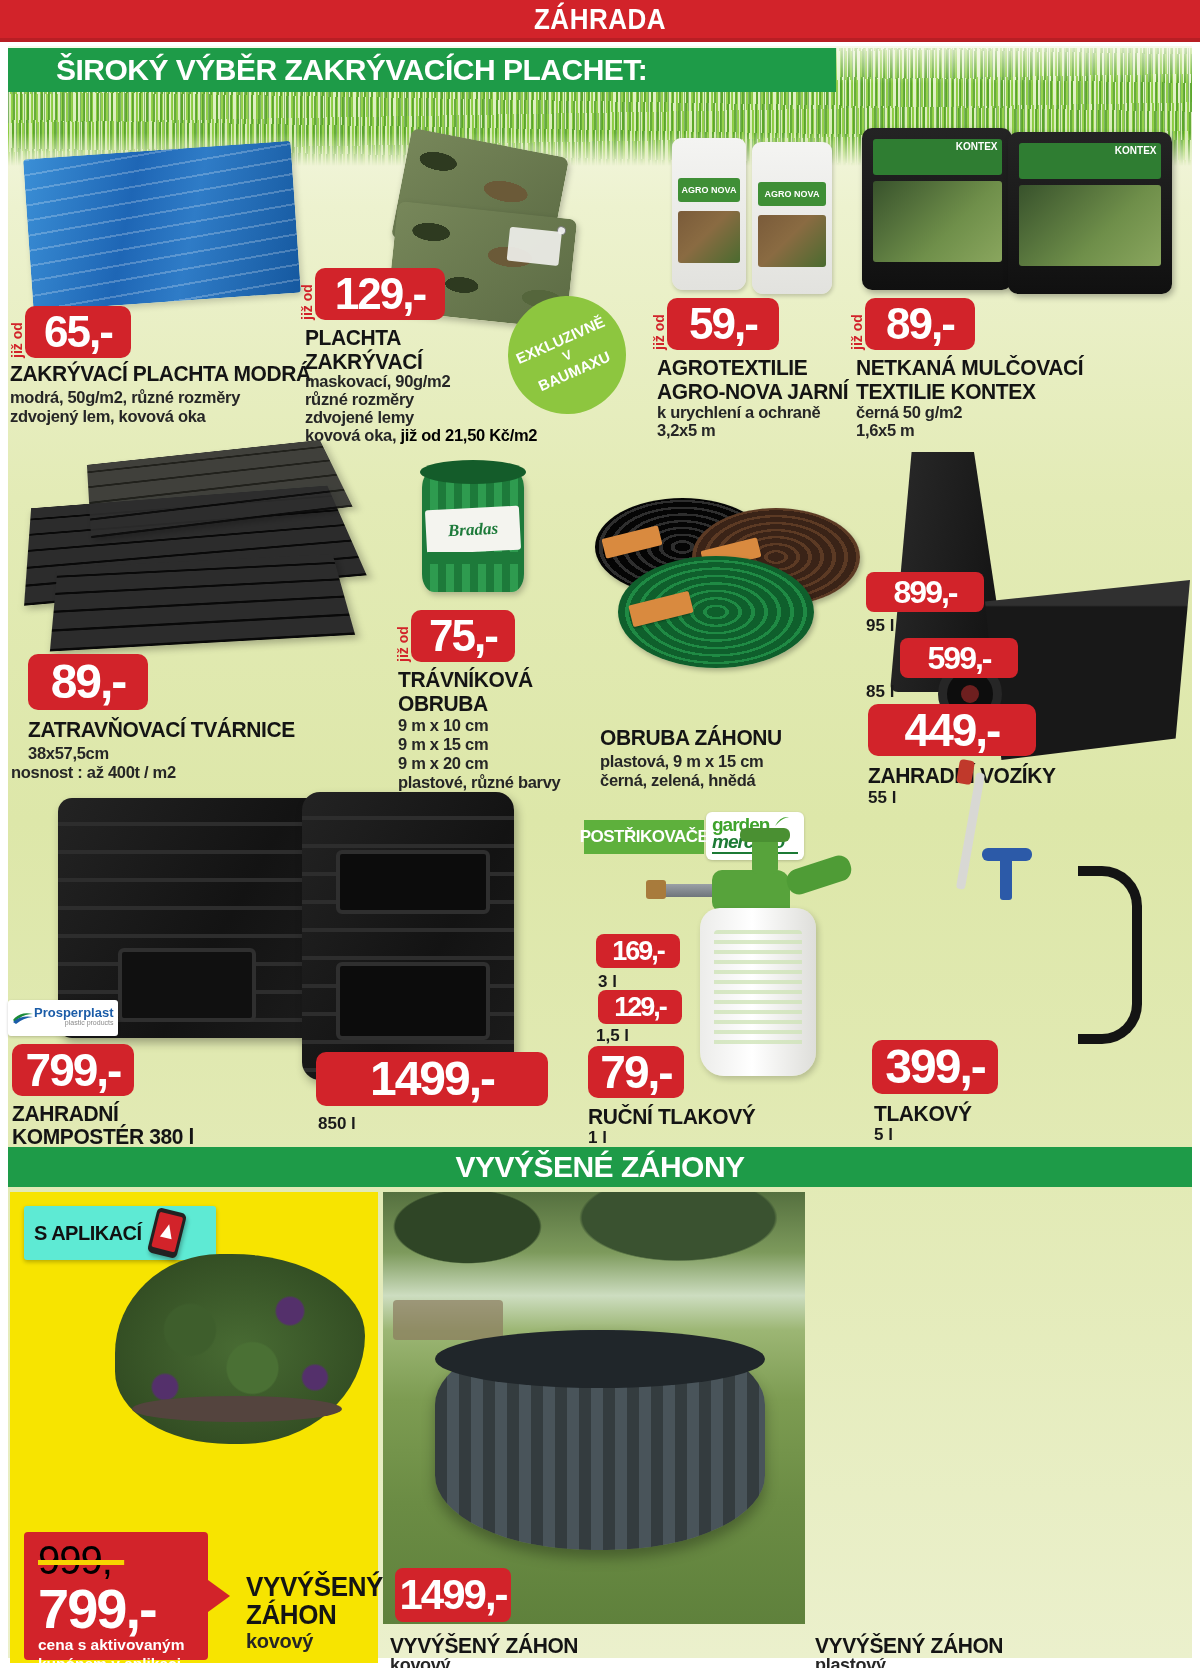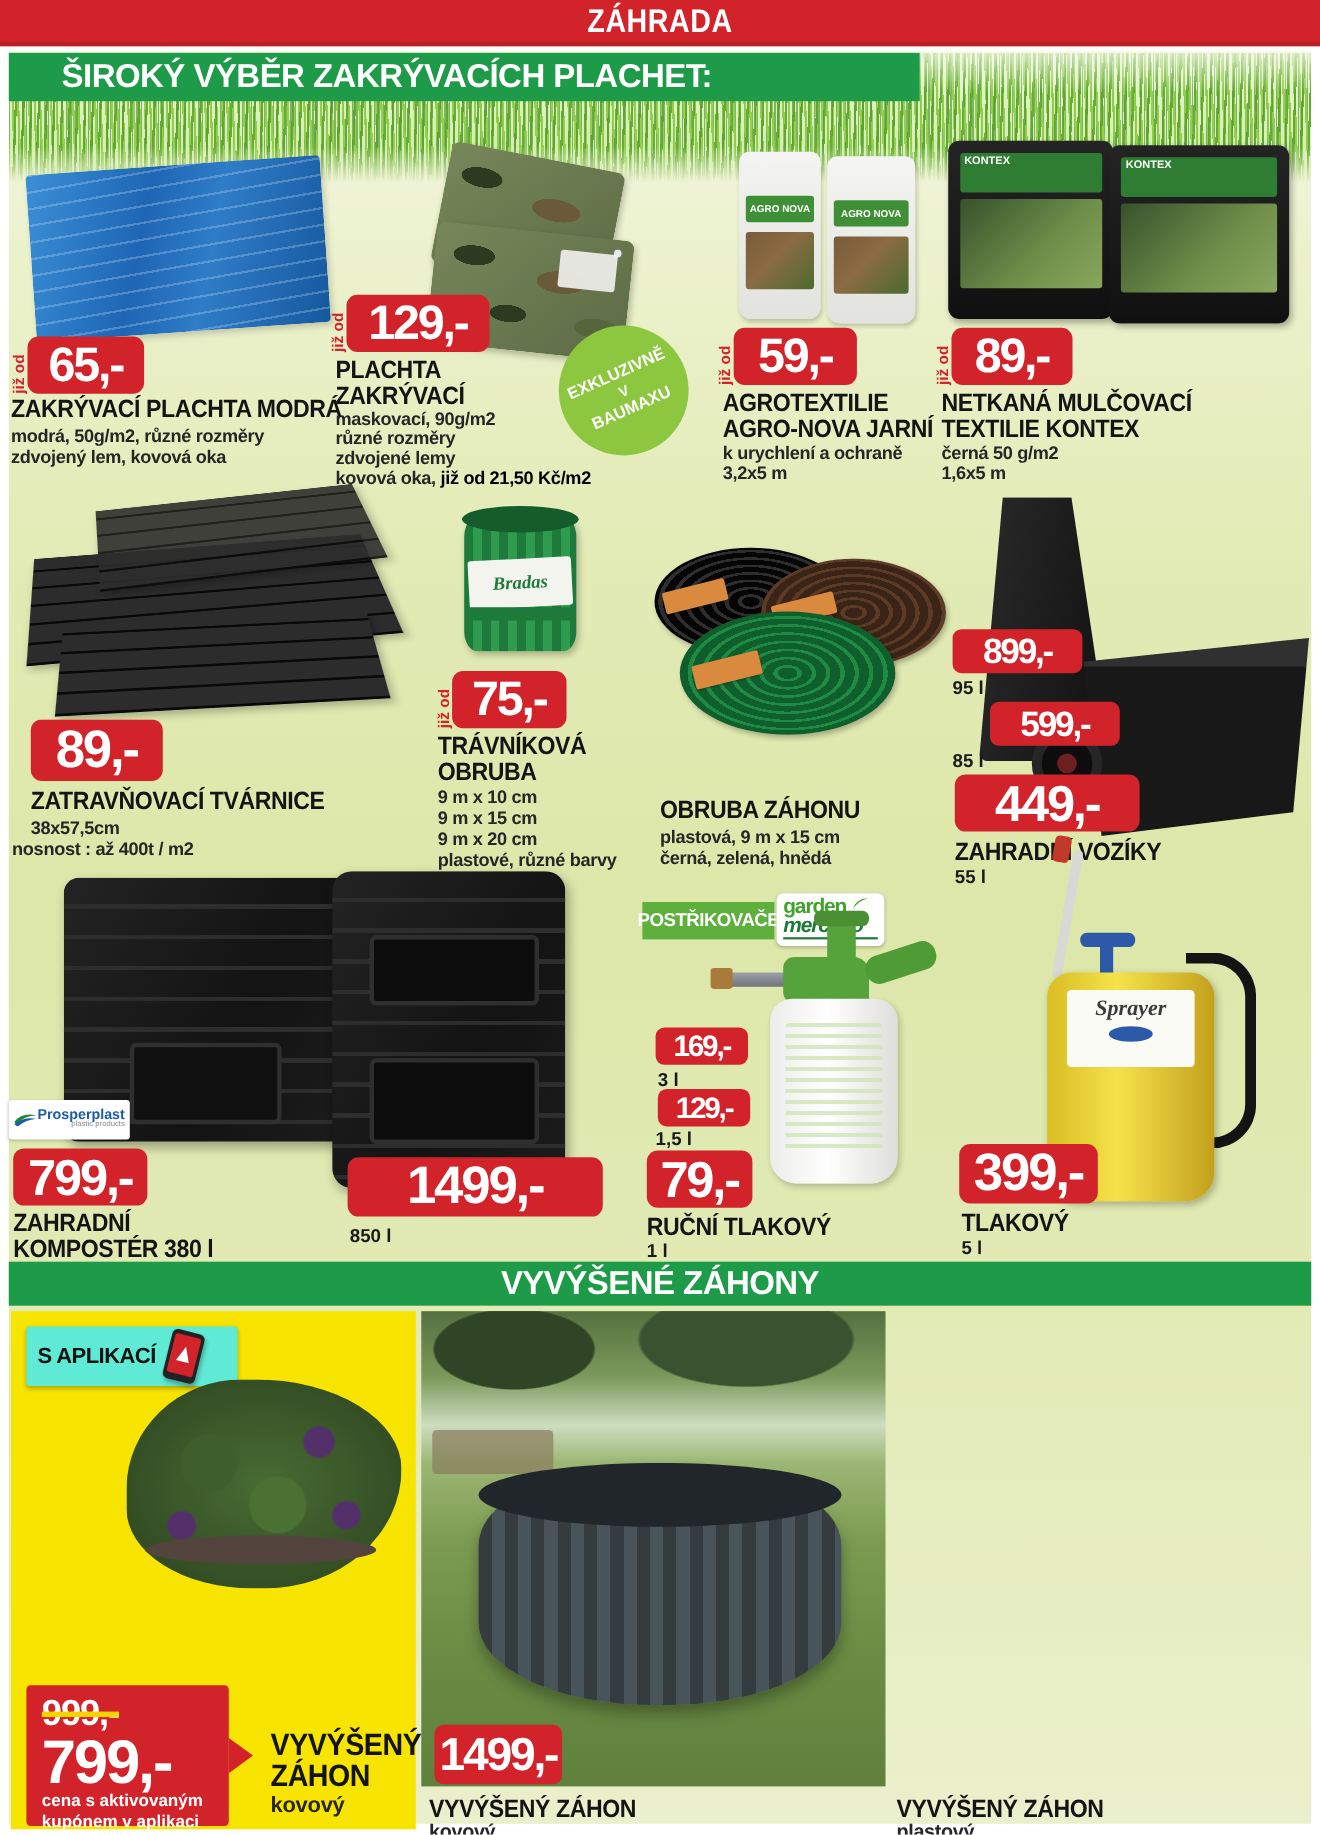--- a/index.html
+++ b/index.html
@@ -60,21 +60,21 @@
       radial-gradient(ellipse 26px 12px at 10% 80%,#6b5a38 55%,transparent 56%),
       linear-gradient(135deg,#77875a,#5c6b44);
     box-shadow:2px 3px 6px rgba(0,0,0,.25);}
   .grommet{width:7px;height:7px;border-radius:50%;background:#e9e9e9;border:1px solid #777;}
   .pouch{border-radius:9px 9px 11px 11px;background:linear-gradient(180deg,#f4f4f2,#e2e2de);
          box-shadow:1px 2px 4px rgba(0,0,0,.2);overflow:hidden;}
   .pouch-label{position:absolute;left:8%;top:26%;width:84%;height:16%;background:#3f8f36;border-radius:3px;
          color:#fff;font-weight:bold;font-size:9px;display:flex;align-items:center;justify-content:center;}
   .pouch-photo{position:absolute;left:8%;top:48%;width:84%;height:34%;border-radius:3px;
          background:linear-gradient(135deg,#7a5b3a 0%,#8a6b42 45%,#4a6b2f 100%);}
-  .slab{background:linear-gradient(180deg,#242424,#101010);border-radius:10px;box-shadow:2px 3px 6px rgba(0,0,0,.3);overflow:hidden;}
+  .slab{background:linear-gradient(180deg,#242424,#101010);border-radius:10px;box-shadow:2px 3px 6px rgba(0,0,0,.3);overflow:hidden;text-align:right;}
   .slab-strip{position:absolute;left:7%;top:7%;width:86%;height:22%;background:#2f7d32;border-radius:3px;
          color:#fff;font-weight:bold;font-size:10px;padding:2px 4px;box-sizing:border-box;}
   .slab-photo{position:absolute;left:7%;top:33%;width:86%;height:50%;border-radius:3px;
          background:linear-gradient(135deg,#38522c,#6f8f4a 60%,#8aa65e);}
   .tile{background:
       repeating-linear-gradient(0deg,#090909 0 3px,#2c2c2c 3px 24px),
       repeating-linear-gradient(90deg,#090909 0 3px,#343434 3px 24px);
     box-shadow:3px 5px 8px rgba(0,0,0,.25);}
   .coil{border-radius:50%;box-shadow:2px 3px 5px rgba(0,0,0,.25);}
   .coil-label{position:absolute;background:#d98a3f;border-radius:2px;transform:rotate(-14deg);
@@ -294,27 +294,20 @@
     <div class="pbox" style="width:96px;font-size:46px;">79,-</div>
   </div>
   <div class="abs title" style="left:588px;top:1103px;">RUČNÍ TLAKOVÝ</div>
   <div class="abs vol" style="left:588px;top:1128px;">1 l</div>
 
   <div class="abs" style="left:966px;top:772px;width:9px;height:118px;background:#d8d8d4;transform:rotate(10deg);border-radius:4px;"></div>
   <div class="abs" style="left:958px;top:760px;width:15px;height:24px;background:#c0392b;border-radius:4px;transform:rotate(10deg);"></div>
   <div class="abs" style="left:1000px;top:856px;width:12px;height:44px;background:#2c5aa8;border-radius:3px;"></div>
   <div class="abs" style="left:982px;top:848px;width:50px;height:13px;background:#2c5aa8;border-radius:6px;"></div>
   <div class="abs" style="left:1078px;top:866px;width:64px;height:178px;border:10px solid #141414;border-left:none;border-radius:0 40px 40px 0;box-sizing:border-box;"></div>
-  <div class="abs" style="left:952px;top:884px;width:152px;height:208px;border-radius:22px 22px 26px 26px;
-       background:linear-gradient(90deg,#d9bd23,#f5e24a 42%,#c3a01c);box-shadow:2px 3px 7px rgba(0,0,0,.25);">
-    <div style="position:absolute;left:18px;top:16px;width:116px;height:70px;background:#fbfbf5;border-radius:4px;padding-top:6px;box-sizing:border-box;text-align:center;">
-      <span style="font-family:'Liberation Serif',serif;font-style:italic;font-weight:bold;font-size:20px;color:#3a3a3a;">Sprayer</span>
-      <div style="margin:4px auto 0;width:40px;height:14px;background:#2c5aa8;border-radius:50%;"></div>
-    </div>
-  </div>
   <div class="abs ptag" style="left:872px;top:1040px;height:54px;">
     <div class="pbox" style="width:126px;font-size:48px;">399,-</div>
   </div>
   <div class="abs title" style="left:874px;top:1100px;">TLAKOVÝ</div>
   <div class="abs vol" style="left:874px;top:1125px;">5 l</div>
 
   <div class="abs banner-green banner2">
     <span>VYVÝŠENÉ ZÁHONY</span>
   </div>
 
@@ -331,21 +324,21 @@
     <div style="position:absolute;left:105px;top:62px;width:250px;height:190px;border-radius:44% 56% 52% 48%/55% 45% 60% 40%;
          background:radial-gradient(circle at 30% 40%,#3e5e2c 12%,transparent 13%),radial-gradient(circle at 70% 30%,#54306b 6%,transparent 7%),
          radial-gradient(circle at 55% 60%,#4a7034 14%,transparent 15%),radial-gradient(circle at 80% 65%,#54306b 5%,transparent 6%),
          radial-gradient(circle at 20% 70%,#54306b 5%,transparent 6%),radial-gradient(ellipse at 50% 50%,#486b33 0%,#344f24 70%,#2a401d 100%);"></div>
     <div style="position:absolute;left:122px;top:204px;width:210px;height:26px;border-radius:50%;background:#54443e;"></div>
     <div style="position:absolute;left:128px;top:216px;width:198px;height:120px;border-radius:14px 14px 46px 46px/14px 14px 34px 34px;
          background:repeating-linear-gradient(180deg,#bd7a62 0 16px,#9556434 0),repeating-linear-gradient(180deg,#bd7a62 0 14px,#96564a 14px 20px);"></div>
 
     <div style="position:absolute;left:14px;top:340px;width:184px;height:128px;background:#d2232a;border-radius:4px;padding:6px 0 0 14px;box-sizing:border-box;">
       <div style="position:absolute;right:-22px;top:48px;width:0;height:0;border-top:16px solid transparent;border-bottom:16px solid transparent;border-left:22px solid #d2232a;"></div>
-      <span class="strike" style="color:#ffffff;font-weight:bold;font-size:33px;letter-spacing:-1px;">999,-</span>
+      <span class="strike" style="color:#000000;font-weight:normal;font-size:40px;letter-spacing:-1px;">999,-</span>
       <div style="color:#fff;font-weight:bold;font-size:56px;letter-spacing:-2px;line-height:52px;">799,-</div>
       <div class="note">cena s aktivovaným</div>
       <div class="note">kupónem v aplikaci</div>
     </div>
     <div class="abs title" style="left:236px;top:382px;font-size:26px;">VYVÝŠENÝ</div>
     <div class="abs title" style="left:236px;top:410px;font-size:26px;">ZÁHON</div>
     <div class="abs desc" style="left:236px;top:440px;font-size:20px;">kovový</div>
   </div>
 
   <div class="abs photo" style="left:383px;top:1192px;width:422px;height:432px;

